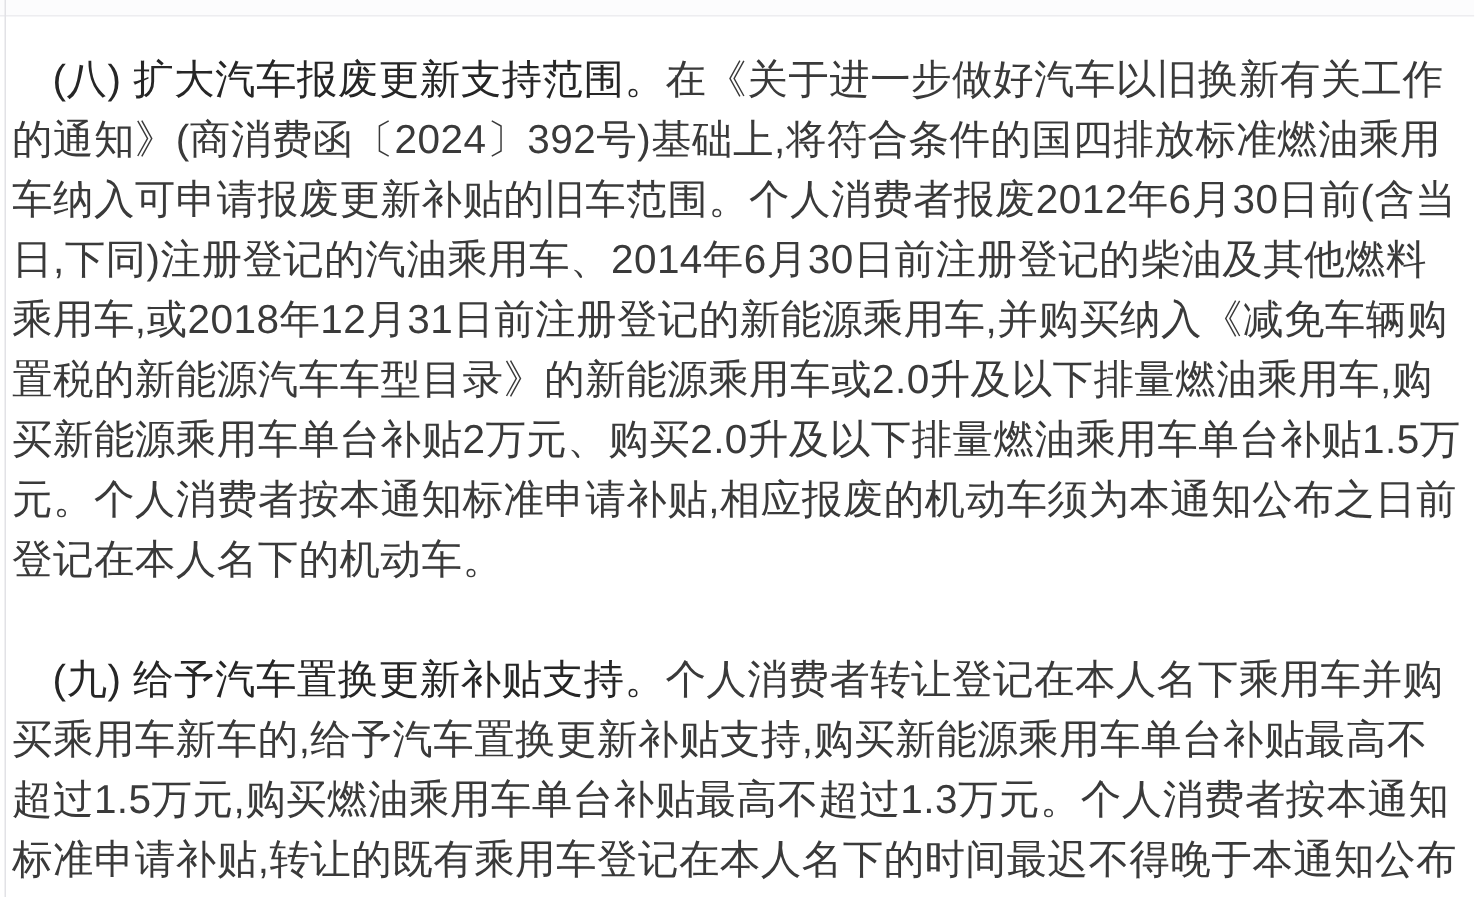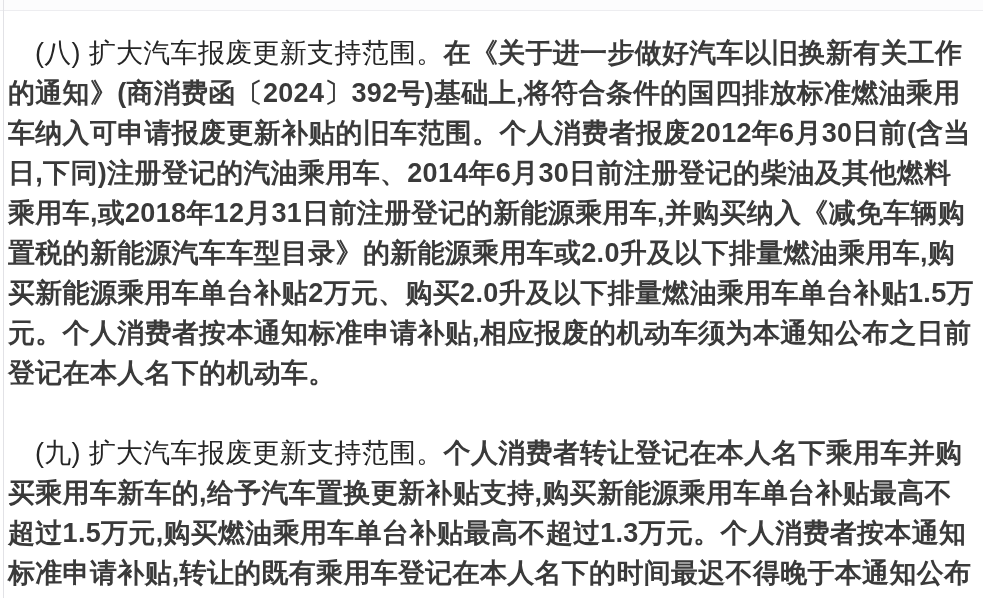--- a/index.html
+++ b/index.html
@@ -52,28 +52,28 @@
     margin-top: 22px;
   }
   .para + .para {
     margin-top: 40px;
   }
   .para-heading {
     font-weight: normal;
     color: #262626;
   }
   .para-text {
-    font-weight: bold;
+    font-weight: normal;
   }
 </style>
 </head>
 <body>
 
 <div class="page">
   <div class="top-strip"></div>
   <div class="left-edge-line"></div>
 
   <main class="content">
     <p class="para para-first"><strong class="para-heading">(八) 扩大汽车报废更新支持范围。</strong><span class="para-text">在《关于进一步做好汽车以旧换新有关工作的通知》(商消费函〔2024〕392号)基础上,将符合条件的国四排放标准燃油乘用车纳入可申请报废更新补贴的旧车范围。个人消费者报废2012年6月30日前(含当日,下同)注册登记的汽油乘用车、2014年6月30日前注册登记的柴油及其他燃料乘用车,或2018年12月31日前注册登记的新能源乘用车,并购买纳入《减免车辆购置税的新能源汽车车型目录》的新能源乘用车或2.0升及以下排量燃油乘用车,购买新能源乘用车单台补贴2万元、购买2.0升及以下排量燃油乘用车单台补贴1.5万元。个人消费者按本通知标准申请补贴,相应报废的机动车须为本通知公布之日前登记在本人名下的机动车。</span></p>
 
-    <p class="para"><strong class="para-heading">(九) 扩大汽车报废更新支持范围。</strong><span class="para-text">个人消费者转让登记在本人名下乘用车并购买乘用车新车的,给予汽车置换更新补贴支持,购买新能源乘用车单台补贴最高不超过1.5万元,购买燃油乘用车单台补贴最高不超过1.3万元。个人消费者按本通知标准申请补贴,转让的既有乘用车登记在本人名下的时间最迟不得晚于本通知公布之日。汽车置换更新补贴实施细则由各地区按照本通知要求并结合实际合理制定。</span></p>
+    <p class="para"><strong class="para-heading">(九) 给予汽车置换更新补贴支持。</strong><span class="para-text">个人消费者转让登记在本人名下乘用车并购买乘用车新车的,给予汽车置换更新补贴支持,购买新能源乘用车单台补贴最高不超过1.5万元,购买燃油乘用车单台补贴最高不超过1.3万元。个人消费者按本通知标准申请补贴,转让的既有乘用车登记在本人名下的时间最迟不得晚于本通知公布之日。汽车置换更新补贴实施细则由各地区按照本通知要求并结合实际合理制定。</span></p>
   </main>
 </div>
 
 </body></html>

